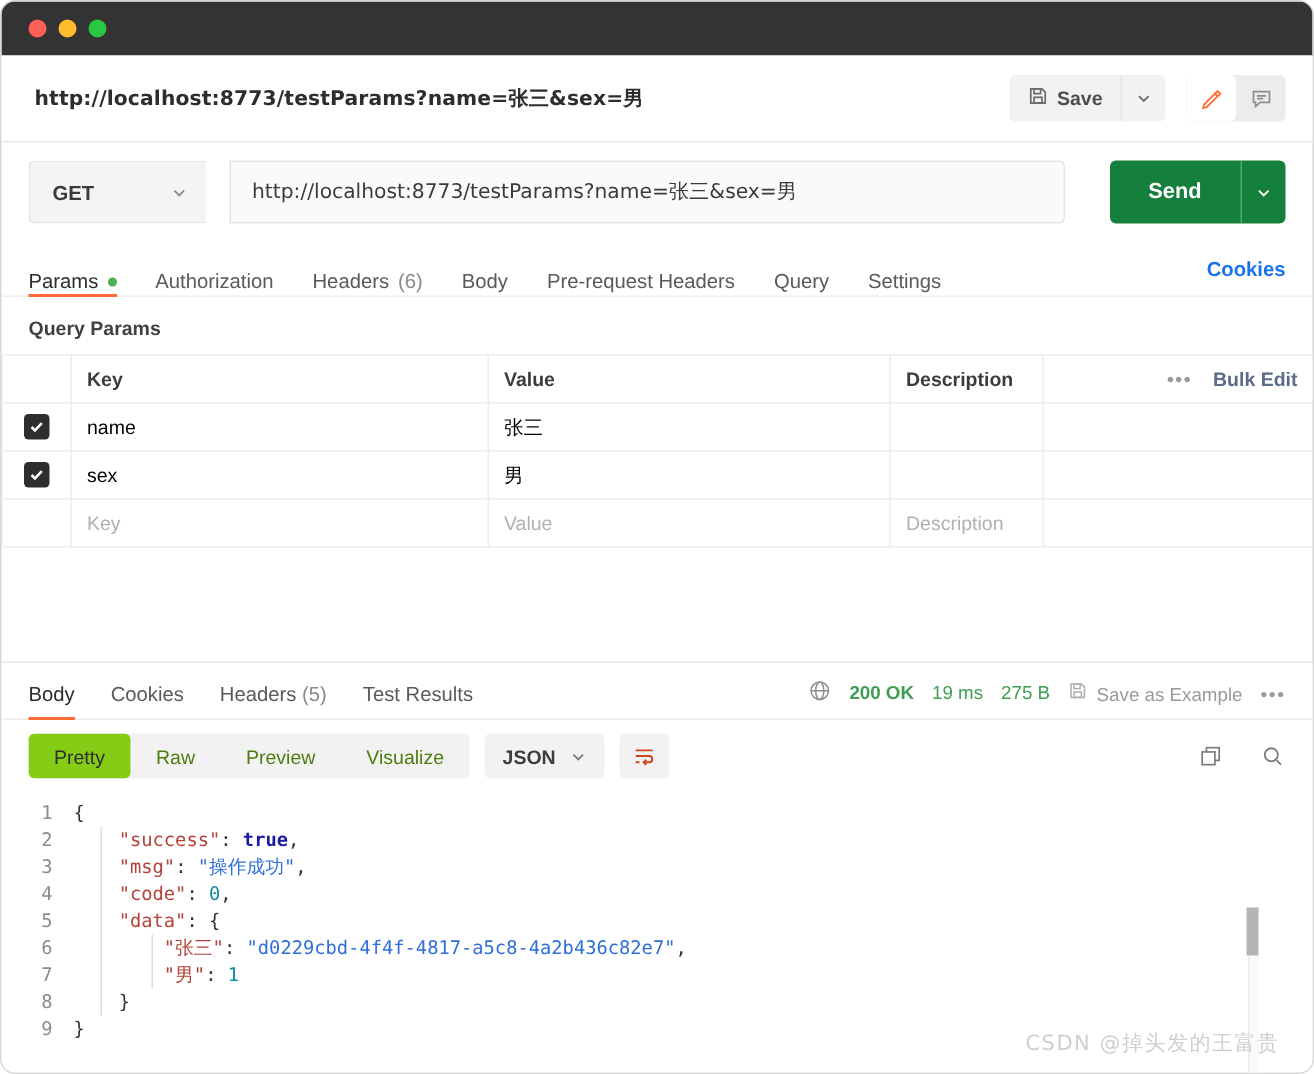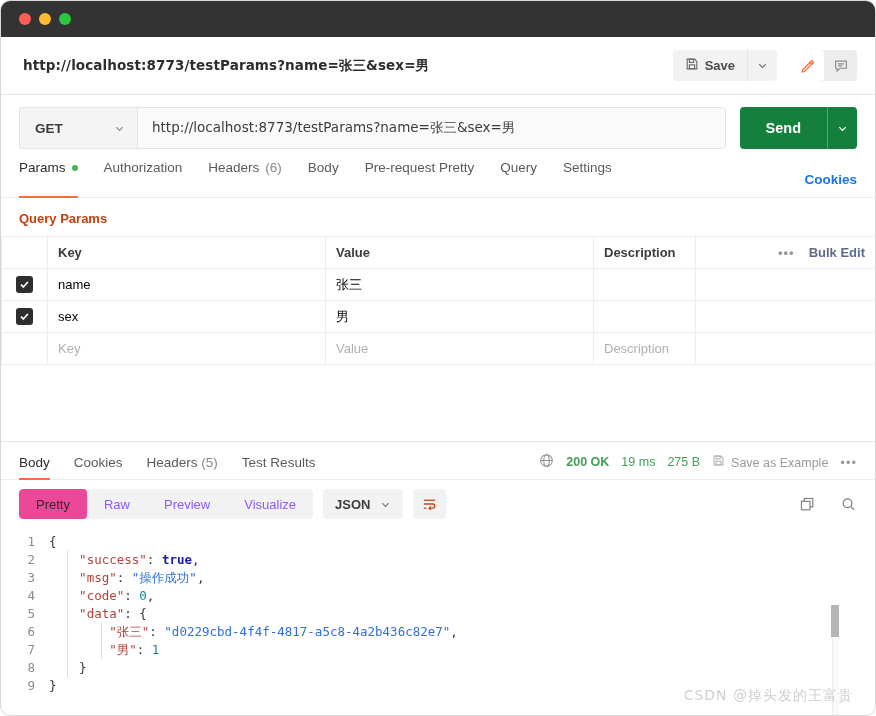--- a/index.html
+++ b/index.html
@@ -80,21 +80,21 @@
     display: flex; align-items: center; justify-content: center;
     cursor: pointer;
   }
   .icon-sq.active { background: #ffffff; border-radius: 4px; }
 
   
   .url-row {
     display: flex;
     align-items: center;
     padding: 12px 18px 13px 18px;
-    gap: 0;
+    gap: 16px;
   }
   .method-box {
     width: 118px; height: 42px;
     background: #f4f4f4;
     border: 1px solid #e4e4e4;
     border-right: none;
     border-radius: 4px 0 0 4px;
     display: flex; align-items: center; justify-content: space-between;
     padding: 0 12px 0 15px;
     font-size: 13.5px; font-weight: bold; color: #3b3b3b;
@@ -132,21 +132,21 @@
   
   .req-tabs {
     display: flex; align-items: flex-end;
     padding: 0 18px;
     border-bottom: 1px solid #ededed;
     height: 36px;
     position: relative;
   }
   .tab {
     font-size: 13.5px; color: #5a5a5a;
-    padding: 0 0 22px 0;
+    padding: 0 0 2px 0;
     margin-right: 26px;
     position: relative;
     cursor: pointer;
     display: flex; align-items: center; gap: 6px;
   }
   .tab.active { color: #2d2d2d; }
   .tab.active::after {
     content: ""; position: absolute;
     left: 0; right: 0; bottom: -1px; height: 2px;
     background: #ff6c37;
@@ -157,21 +157,21 @@
   }
   .tab .cnt { color: #8a8a8a; }
   .cookies-link {
     position: absolute; right: 18px; bottom: 10px;
     font-size: 13.5px; color: #1a73e8; font-weight: bold;
     cursor: pointer;
   }
 
   
   .qp-title {
-    font-size: 13px; font-weight: bold; color: #c2410c;
+    font-size: 13px; font-weight: bold; color: #404040;
     padding: 13px 18px 10px 18px;
   }
   .tbl { width: 100%; border-collapse: collapse; }
   .tbl th, .tbl td {
     border: 1px solid #ededed;
     border-left: none;
     height: 32px;
     font-size: 13px;
     text-align: left;
     padding: 0 10px;
@@ -246,23 +246,23 @@
     position: relative;
   }
   .seg {
     display: flex; align-items: stretch;
     background: #f2f2f2; border-radius: 4px; height: 30px;
     overflow: hidden;
   }
   .seg .s {
     padding: 0 17px;
     display: flex; align-items: center;
-    font-size: 13px; color: #8b5cf6; cursor: pointer;
-  }
-  .seg .s.active { background: #ec4899; color: #2d2d2d; border-radius: 4px; }
+    font-size: 13px; color: #4d7c0f; cursor: pointer;
+  }
+  .seg .s.active { background: #84cc16; color: #2d2d2d; border-radius: 4px; }
   .json-sel {
     display: flex; align-items: center; gap: 10px;
     background: #f2f2f2; border-radius: 4px; height: 30px;
     padding: 0 12px; font-size: 13px; color: #3d3d3d; font-weight: bold;
     cursor: pointer;
   }
   .wrap-btn {
     width: 33px; height: 30px; background: #f2f2f2; border-radius: 4px;
     display: flex; align-items: center; justify-content: center; cursor: pointer;
   }
@@ -400,21 +400,21 @@
       <span>Authorization</span>
     </div>
     <div class="tab">
       <span>Headers</span>
       <span class="cnt">(6)</span>
     </div>
     <div class="tab">
       <span>Body</span>
     </div>
     <div class="tab">
-      <span>Pre-request Pretty</span>
+      <span>Pre-request Headers</span>
     </div>
     <div class="tab">
       <span>Query</span>
     </div>
     <div class="tab">
       <span>Settings</span>
     </div>
     <div class="cookies-link">Cookies</div>
   </div>
 

